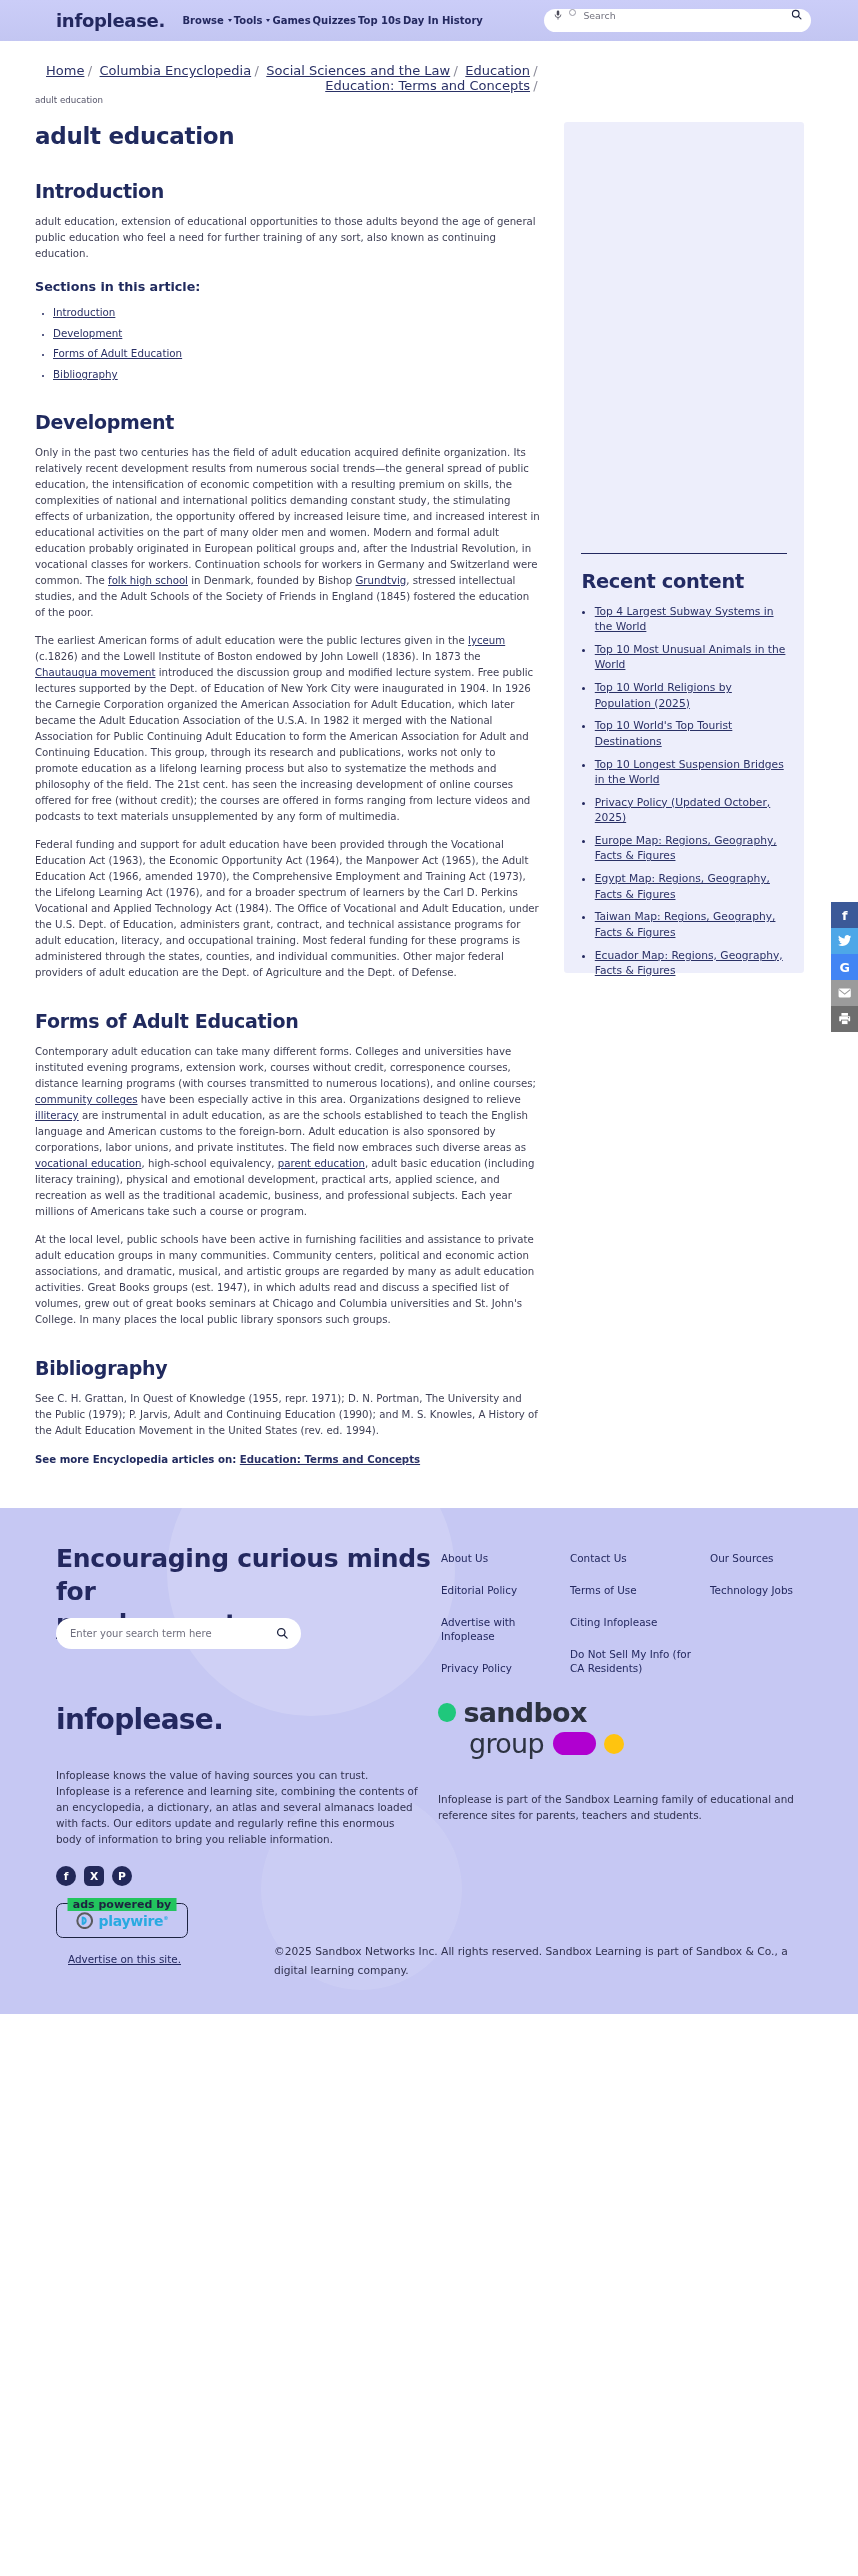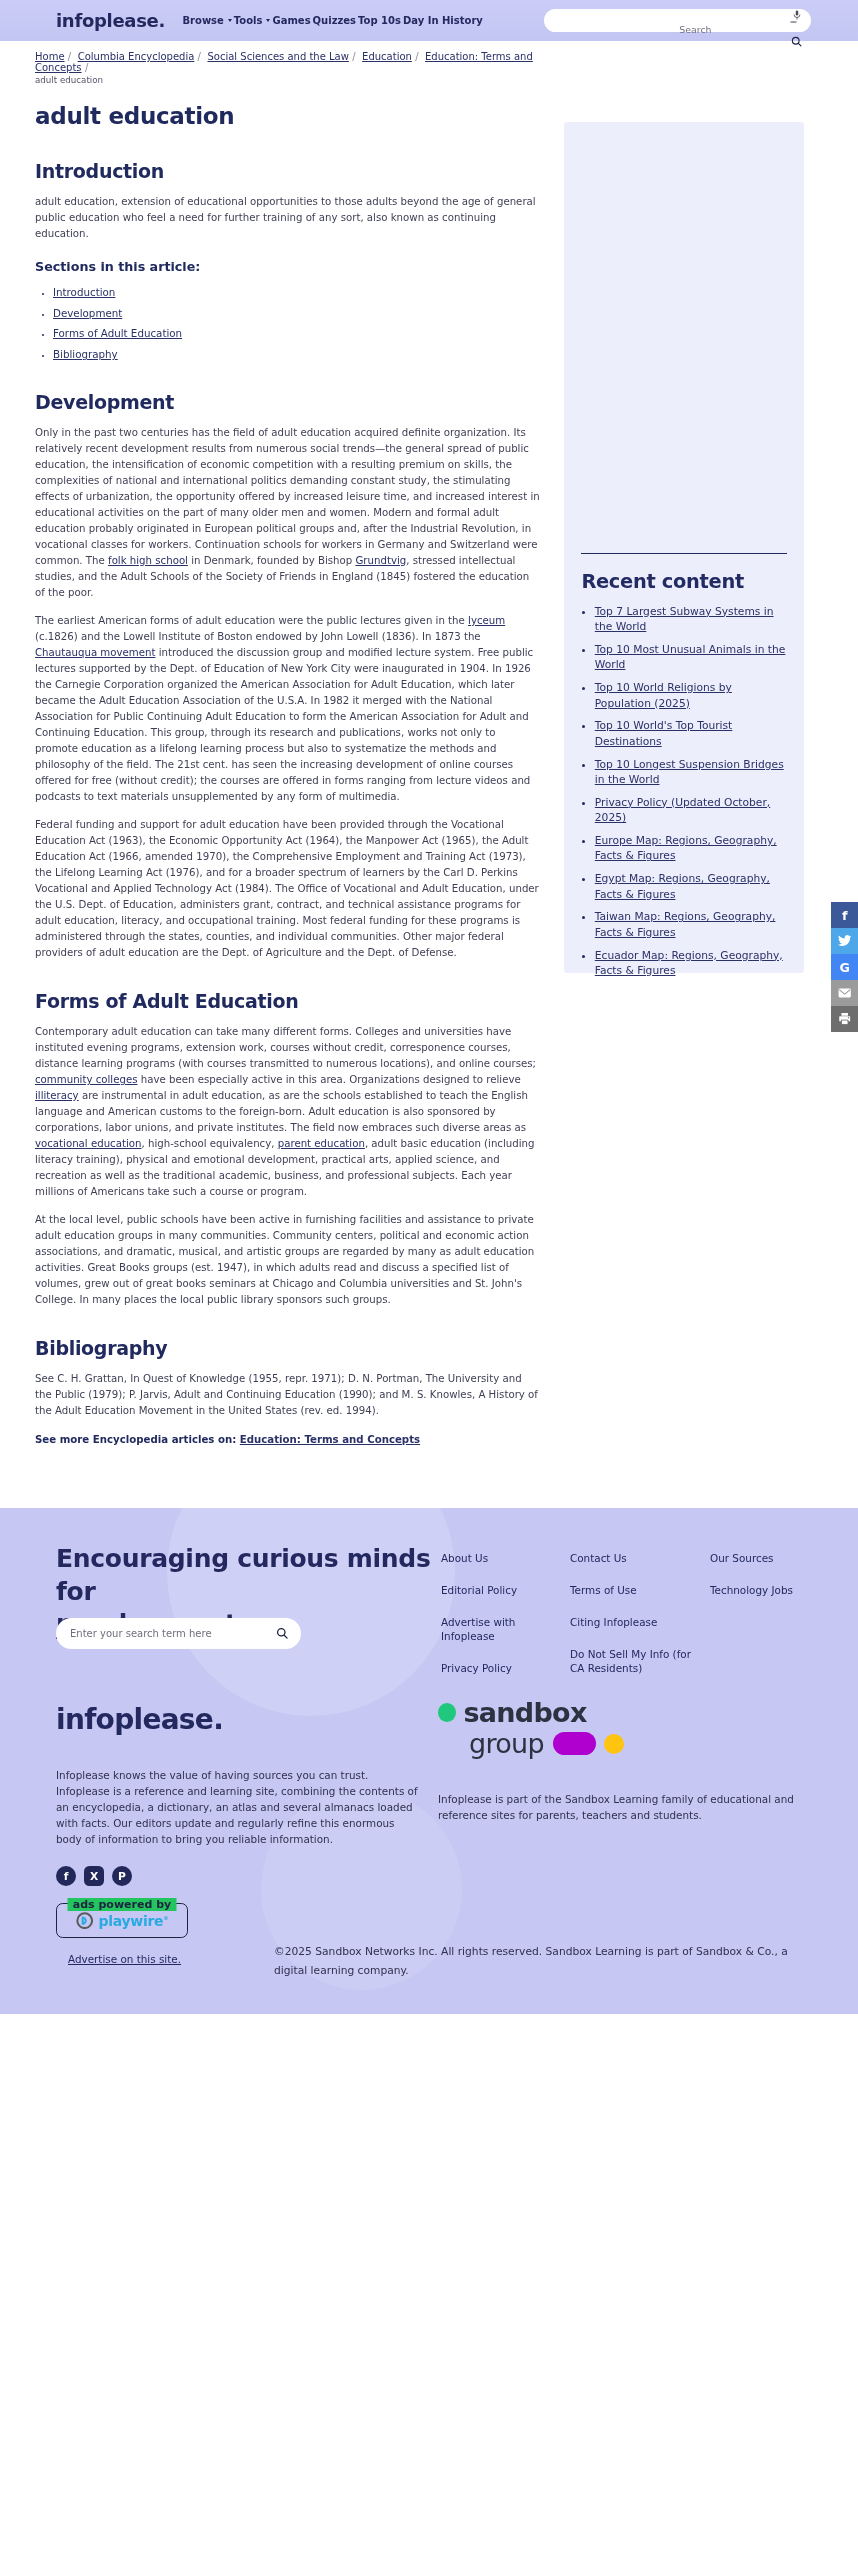--- a/index.html
+++ b/index.html
@@ -16,31 +16,31 @@
     background:linear-gradient(180deg,#cbcdf8 0%,#c3c6f2 100%);
     display:flex; align-items:center;
   }
   .logo { margin-left:56px; font-size:18px; font-weight:700; color:#23285f; letter-spacing:-0.3px; }
   .top-nav { display:flex; align-items:center; gap:2px; margin-left:17.4px; }
   .top-nav a { font-size:10px; font-weight:700; color:#23285f; text-decoration:none; display:flex; align-items:center; }
   .caret { width:0; height:0; border-left:2.7px solid transparent; border-right:2.7px solid transparent;
            border-top:3.3px solid #23285f; display:inline-block; margin-left:4px; }
   .hsearch {
     margin-left:auto; margin-right:48px; width:267px; height:23px; background:#fff;
-    border-radius:11.4px; display:flex; align-items:flex-end; padding:0 8.7px;flex-direction:column;
+    border-radius:11.4px; display:flex; align-items:flex-start; padding:0 8.7px;
   }
   .hsearch svg { flex:0 0 auto; }
   .ring { width:7.4px; height:7.4px; border:1px solid #9a9aa6; border-radius:50%; margin:0 5.3px 0 6px; }
   .hsearch input { flex:1; border:none; outline:none; font-size:9.4px; color:#3e3f55; background:transparent;
                    font-family:inherit; }
   .hsearch input::placeholder { color:#72727e; }
 
   
   .main { position:absolute; left:35px; top:43px; width:506px; }
-  .breadcrumb { margin-top:8px; font-size:10px; color:#55556a; }
+  .breadcrumb { margin-top:20px; font-size:13px; color:#55556a;text-align:right; }
   .breadcrumb a { color:#2a3166; text-decoration:underline; }
   .breadcrumb .sep { color:#8a8a98; margin:0 3.3px; }
   h1.page-title { margin:17.4px 0 0; font-size:23px; line-height:1.2; color:#202a5e; letter-spacing:-0.3px; }
   h2.sec { margin:29px 0 0; font-size:19px; color:#202a5e; letter-spacing:-0.3px; }
   h3.subsec { margin:17.4px 0 0; font-size:12.7px; color:#202a5e; }
   p.body { margin:12px 0 0; font-size:10.2px; line-height:16px; color:#3e3f55; }
   a.ilink, .toc a, .see-more a { color:#2a3166; text-decoration:underline; }
   ul.toc { margin:10.7px 0 0; padding-left:18px; }
   ul.toc li { margin-bottom:6px; font-size:10.3px; line-height:14.7px; color:#2a3166; }
   ul.toc li::marker { color:#23285f; font-size:8px; }
@@ -221,21 +221,21 @@
     <a>Education: Terms and Concepts</a>
   </p>
 </div>
 
 <aside class="sidebar">
   <div class="ad-space"></div>
   <div class="side-divider"></div>
   <div class="recent-heading">Recent content</div>
   <ul class="recent-list">
 
-      <li><a>Top 7 Largest Subway Systems in the World</a></li>
+      <li><a>Top 4 Largest Subway Systems in the World</a></li>
 
       <li><a>Top 10 Most Unusual Animals in the World</a></li>
 
       <li><a>Top 10 World Religions by Population (2025)</a></li>
 
       <li><a>Top 10 World's Top Tourist Destinations</a></li>
 
       <li><a>Top 10 Longest Suspension Bridges in the World</a></li>
 
       <li><a>Privacy Policy (Updated October, 2025)</a></li>

